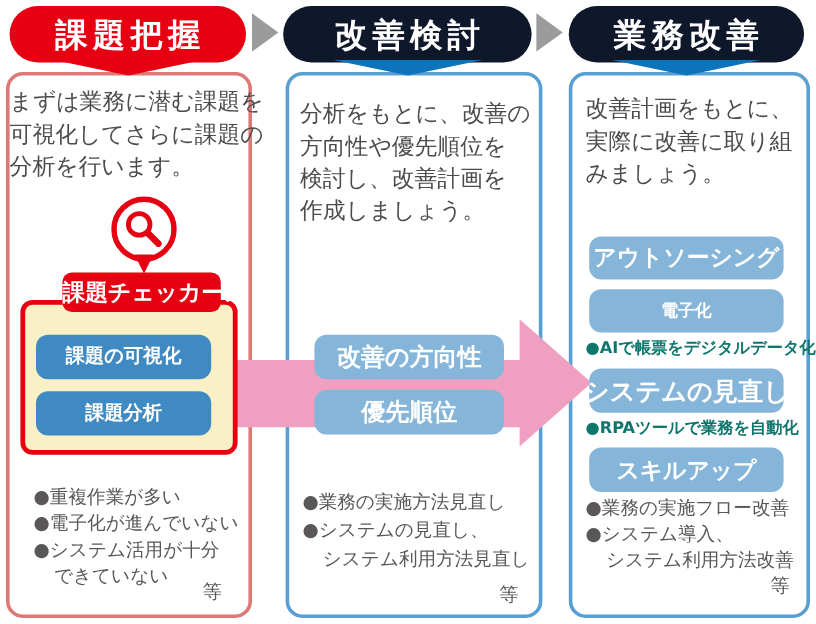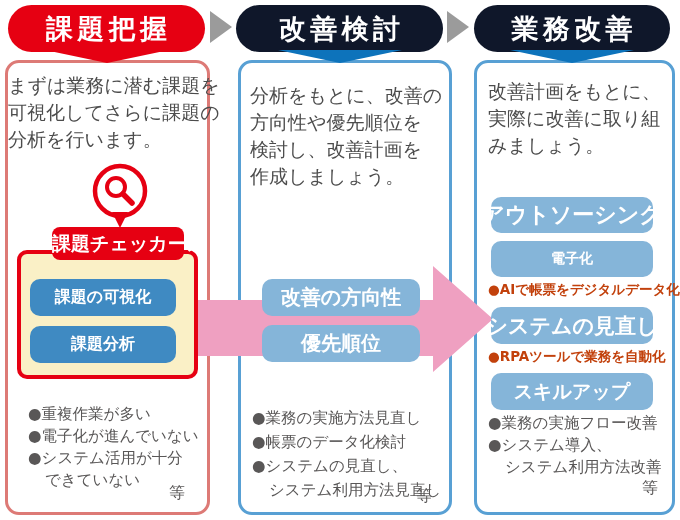--- a/index.html
+++ b/index.html
@@ -55,21 +55,21 @@
   .btn{
     position:absolute;display:flex;align-items:center;justify-content:center;
     color:#fff;font-weight:bold;border-radius:10px;white-space:nowrap;z-index:8;
   }
   .btn-mid{background:#3f8ac2;font-size:16px;}
   .btn-light{background:#85b5d9;font-size:20px;}
   
   .bullets{position:absolute;z-index:2;color:#595757;font-size:15.5px;line-height:22px;white-space:nowrap;}
   .b-line.indent{padding-left:17px;}
   .note{
-    position:absolute;z-index:8;color:#c2410c;font-size:13.5px;font-weight:bold;white-space:nowrap;
+    position:absolute;z-index:8;color:#0f766e;font-size:13.5px;font-weight:bold;white-space:nowrap;
   }
   .etc{position:absolute;z-index:2;color:#595757;font-size:16px;width:75px;text-align:right;white-space:nowrap;}
 </style>
 </head>
 <body>
 
 <div class="canvas">
 
   <div class="pill pill-red" style="left:8px;width:197px;">
     <span>課題把握</span>
@@ -136,33 +136,32 @@
 
   <div class="btn btn-light" style="left:262px;top:279px;width:158px;height:37px;">
     <span>改善の方向性</span>
   </div>
   <div class="btn btn-light" style="left:262px;top:325px;width:158px;height:37px;">
     <span>優先順位</span>
   </div>
 
   <div class="bullets" style="left:252px;top:406px;line-height:24px;">
     <div class="b-line">●業務の実施方法見直し</div>
-    <div class="b-line">●帳票のデータ化検討</div>
     <div class="b-line">●システムの見直し、</div>
     <div class="b-line indent">システム利用方法見直し</div>
   </div>
   <div class="etc" style="left:357px;top:486px;">等</div>
 
   <div class="desc" style="left:488px;top:78px;">
     <div>改善計画をもとに、</div>
     <div>実際に改善に取り組</div>
     <div>みましょう。</div>
   </div>
 
-  <div class="btn btn-light" style="left:491px;top:197px;width:162px;height:36px;font-size:22px;">
+  <div class="btn btn-light" style="left:491px;top:197px;width:162px;height:36px;font-size:19px;">
     <span>アウトソーシング</span>
   </div>
   <div class="btn btn-light" style="left:491px;top:241px;width:162px;height:36px;font-size:14px;">
     <span>電子化</span>
   </div>
   <div class="note" style="left:488px;top:281px;">●AIで帳票をデジタルデータ化</div>
   <div class="btn btn-light" style="left:491px;top:307px;width:162px;height:37px;font-size:21px;">
     <span>システムの見直し</span>
   </div>
   <div class="note" style="left:488px;top:348px;">●RPAツールで業務を自動化</div>

